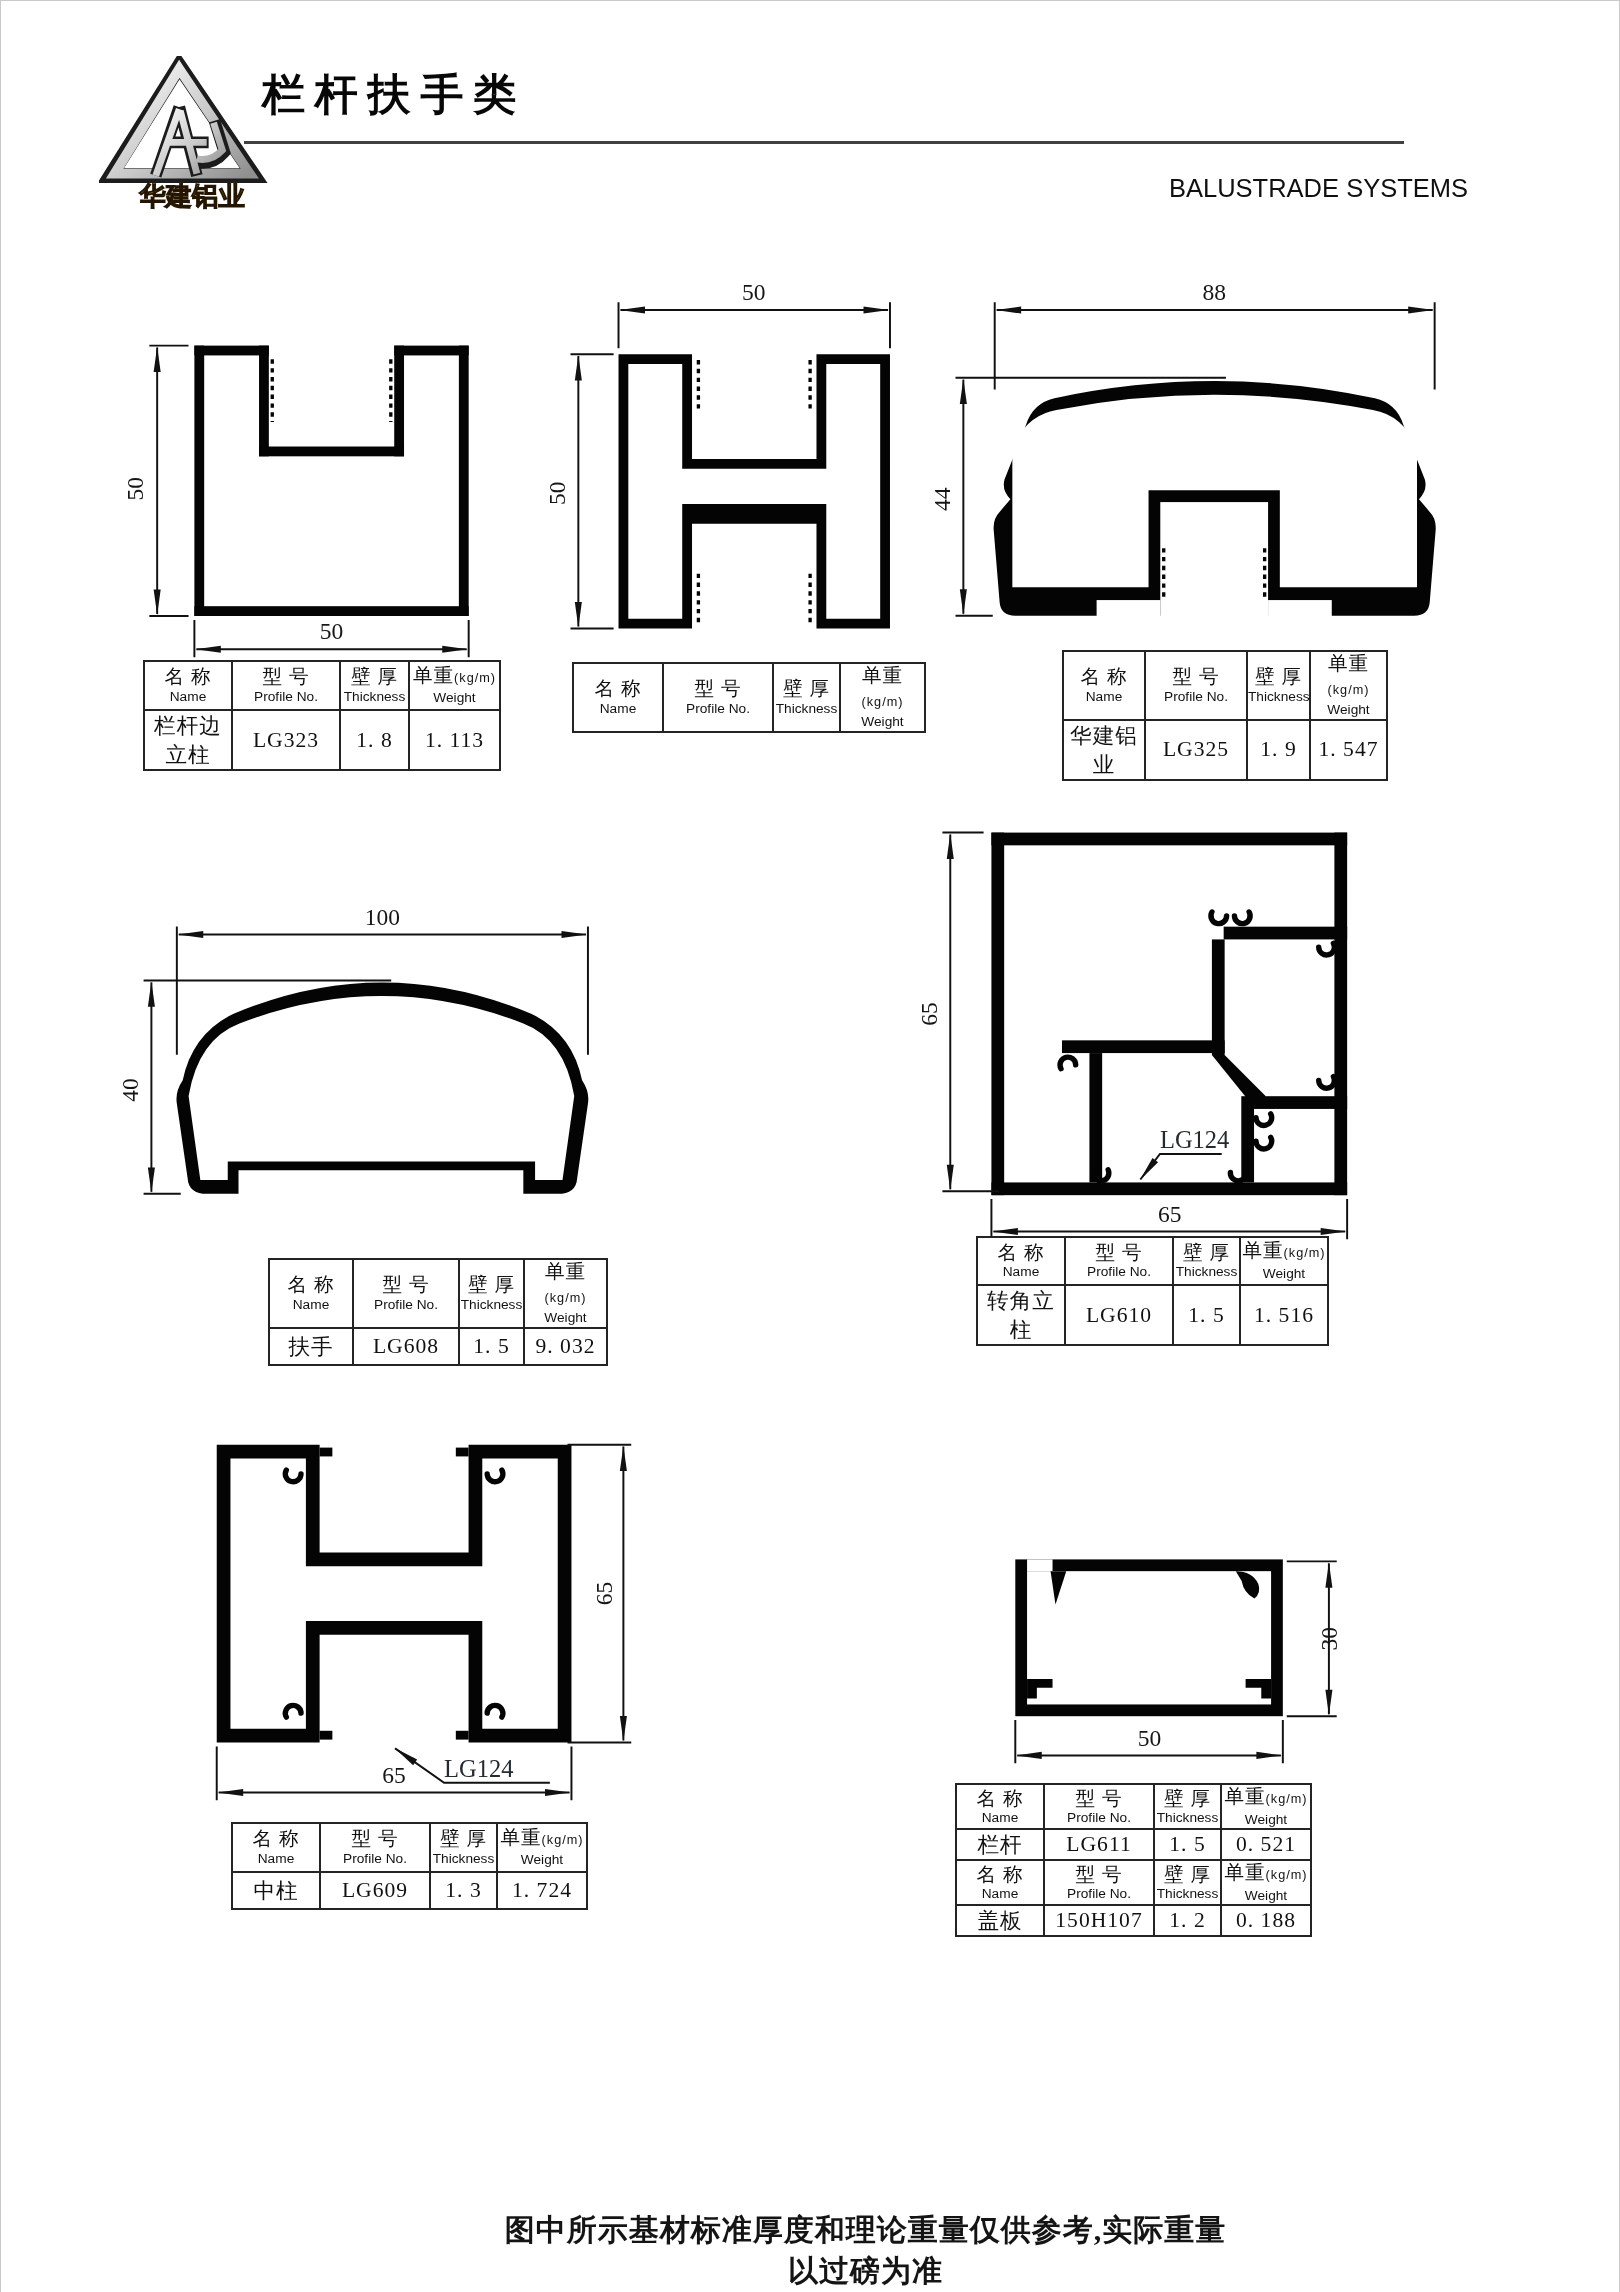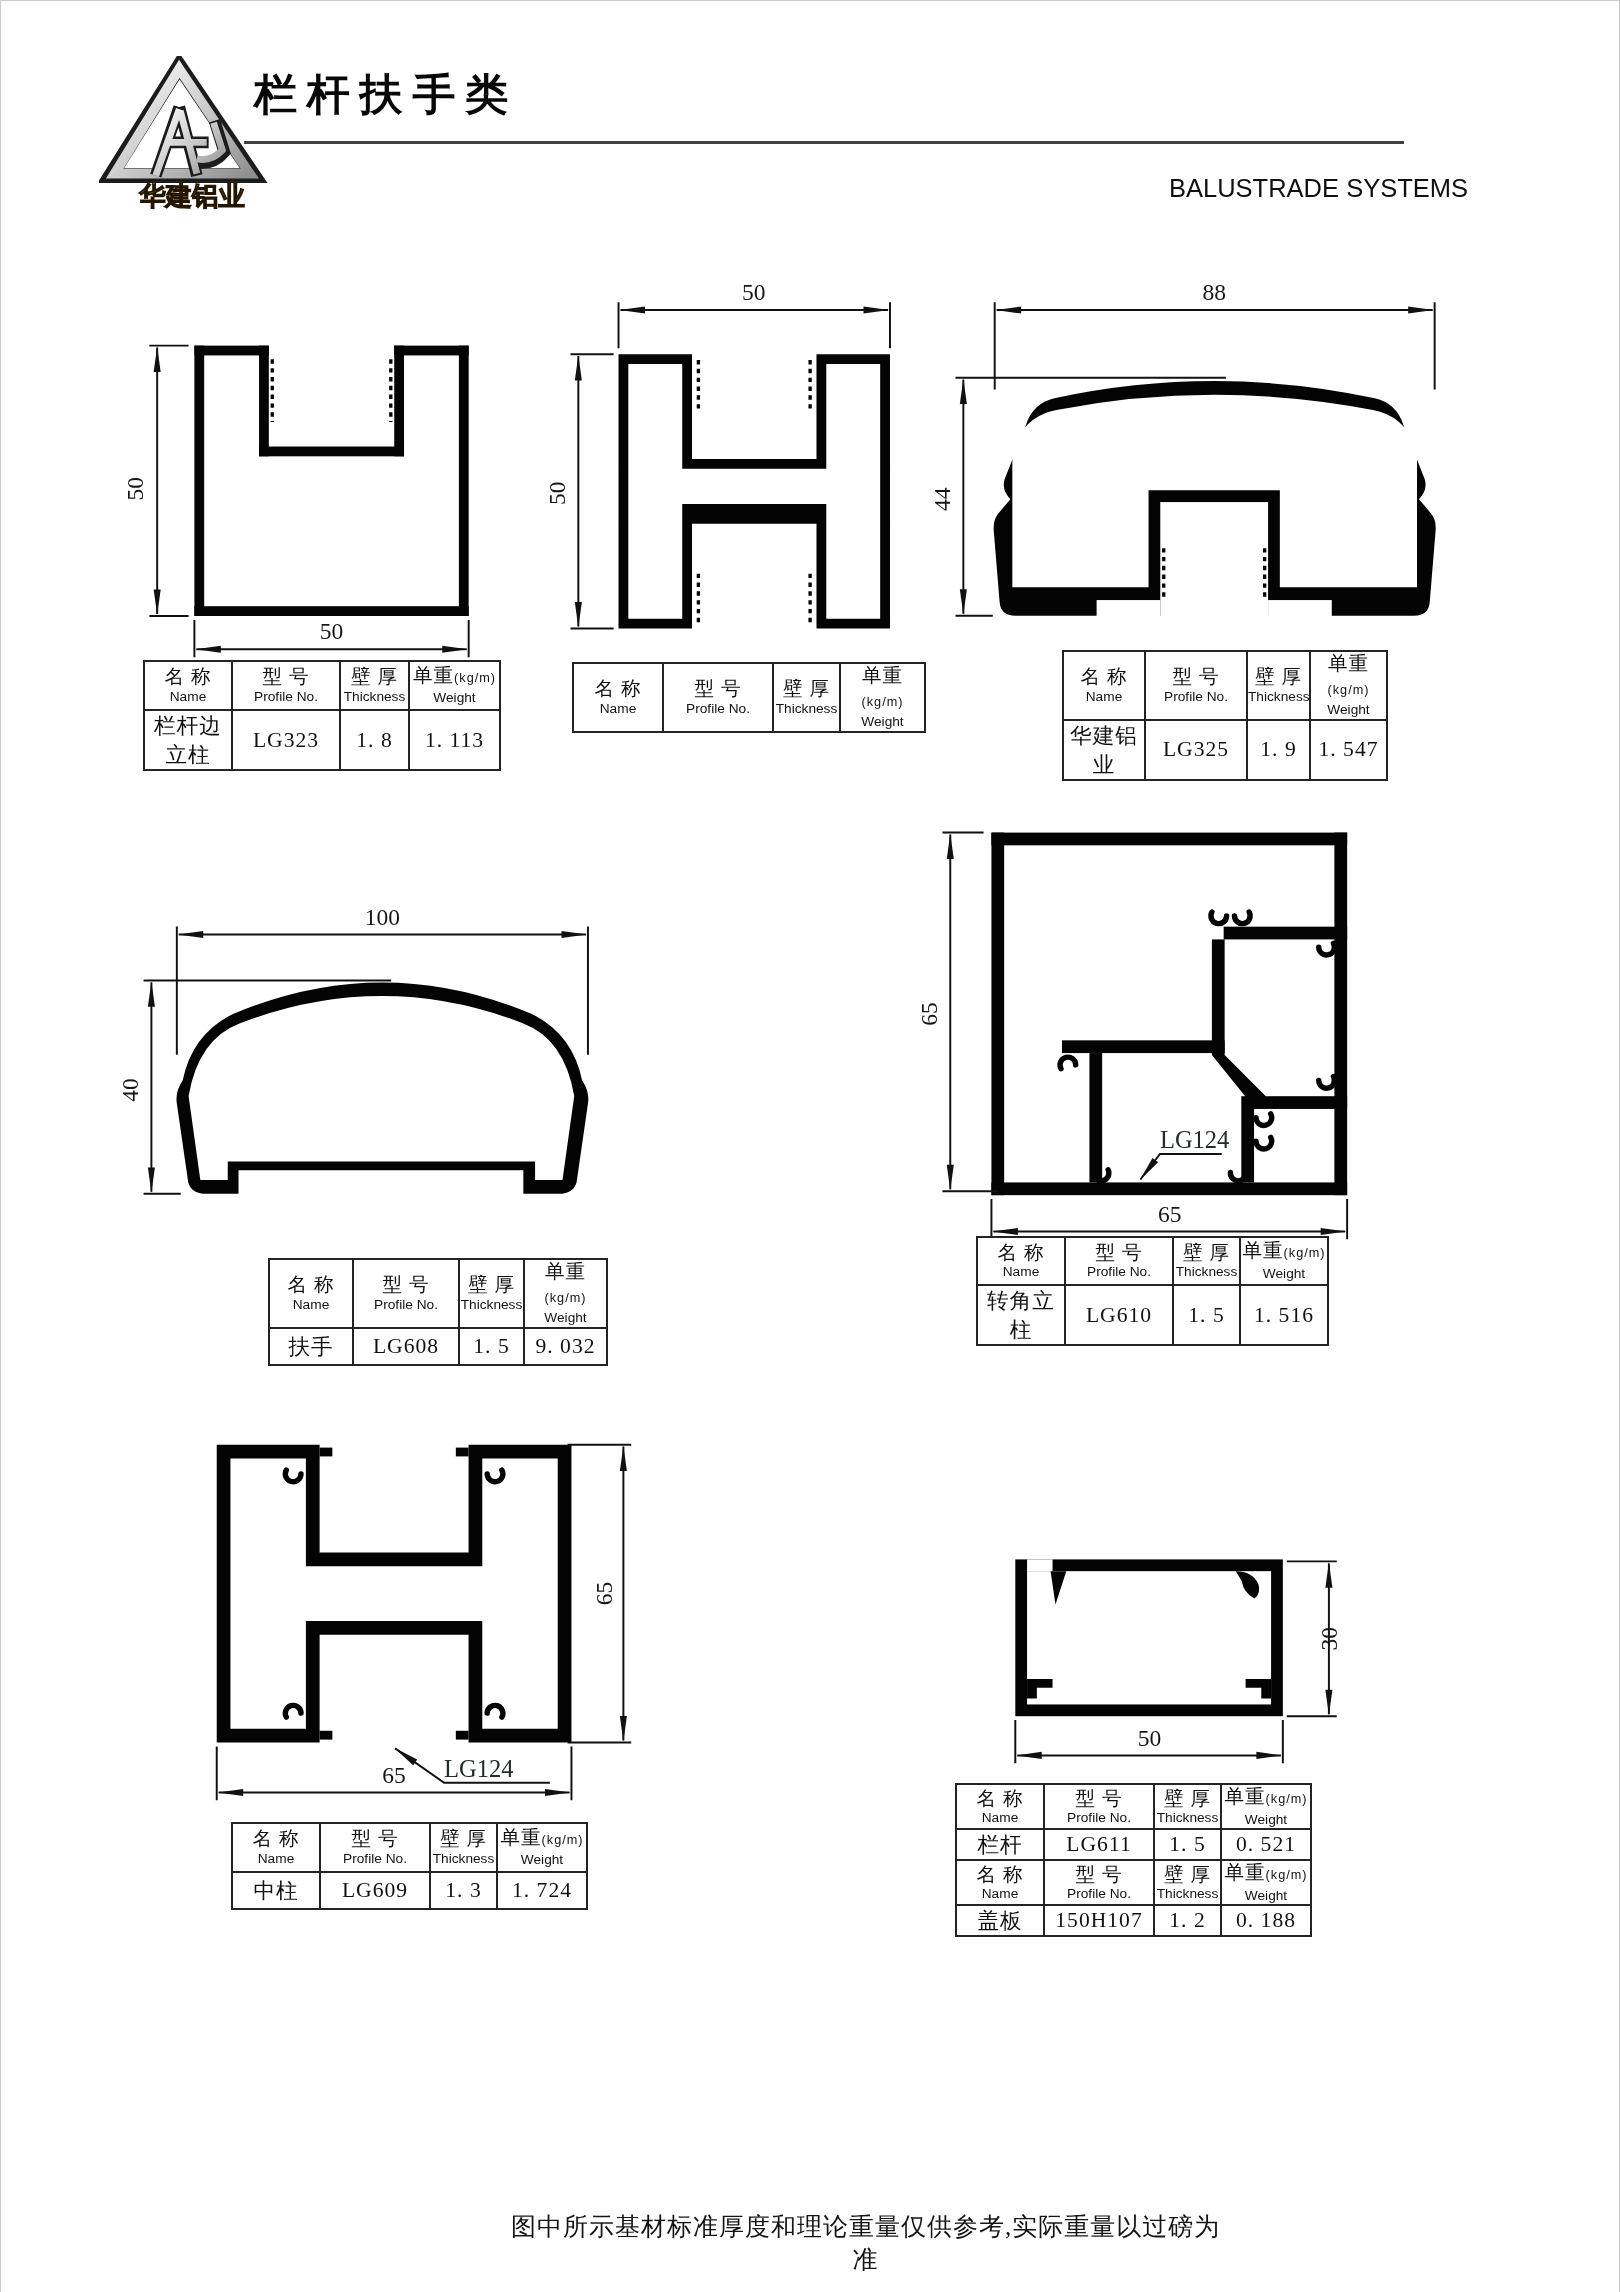--- a/index.html
+++ b/index.html
@@ -18,21 +18,21 @@
   .en{font-size:13.7px;color:#111;font-family:"Liberation Sans",sans-serif;line-height:16.7px;}
   .unit{font-size:12.7px;font-family:"Liberation Sans",sans-serif;}
   .dcell{font-size:21.6px;color:#111;font-family:"Liberation Serif",serif;letter-spacing:1px;}
   
   svg text.dim{font-family:"Liberation Serif",serif;font-size:24px;fill:#161616;}
   svg text.callout{font-family:"Liberation Serif",serif;font-size:25px;fill:#232a30;}
   svg .wall{fill:#040404;}
   svg .cut{fill:#ffffff;}
   svg .dl{stroke:#111;stroke-width:2;fill:none;}
   svg .knurl{stroke:#040404;stroke-width:3.4;stroke-dasharray:4.5 4.5;fill:none;}
-  .footer-note{font-size:25px;font-weight:normal;color:#141414;letter-spacing:1px;
+  .footer-note{font-size:30px;font-weight:bold;color:#141414;letter-spacing:1px;
                font-family:"Liberation Serif",serif;}
   .logo-text{font-family:"Liberation Serif",serif;}
 </style>
 </head>
 <body>
 
 <div class="page">
 
   <svg width="0" height="0" style="position:absolute">
     <defs>
@@ -56,21 +56,21 @@
   <svg class="abs" style="left:98px;top:55px" width="186" height="155" viewBox="0 0 190 158">
     <g>
       <path d="M82,10 L158,122 L12,122 Z" fill="none" stroke="#1c1c1c" stroke-width="15"></path>
       <path d="M82,13 L154,120 L16,120 Z" fill="none" stroke="url(#metal)" stroke-width="10"></path>
       <path d="M58,122 L82,52 M100,122 L82,52 M70,88 L112,88 M118,66 L128,98 Q116,112 98,108" fill="none" stroke="#1c1c1c" stroke-width="12"></path>
       <path d="M58,122 L82,54 M100,120 L83,56 M72,88 L110,88 M117,68 L126,96 Q115,108 100,105" fill="none" stroke="url(#metal)" stroke-width="7"></path>
     </g>
     <text x="95" y="152" text-anchor="middle" class="logo-text" font-size="27" font-weight="bold" fill="url(#gold)" stroke="#241500" stroke-width="1">华建铝业</text>
   </svg>
 
-  <div class="abs title" style="left:253px;top:65px">栏杆扶手类</div>
+  <div class="abs title" style="left:261px;top:65px">栏杆扶手类</div>
   <div class="abs rule" style="left:243px;top:140px;width:1160px"></div>
   <div class="abs subtitle" style="left:1168px;top:173px">BALUSTRADE SYSTEMS</div>
 
   <svg class="abs" style="left:116px;top:323px" width="384" height="343" viewBox="0 0 392 350">
     <g>
       <rect class="wall" x="79" y="22" width="10" height="276"></rect>
       <rect class="wall" x="349" y="22" width="10" height="276"></rect>
       <rect class="wall" x="79" y="288" width="280" height="10"></rect>
       <rect class="wall" x="79" y="22" width="76" height="10"></rect>
       <rect class="wall" x="283" y="22" width="76" height="10"></rect>

